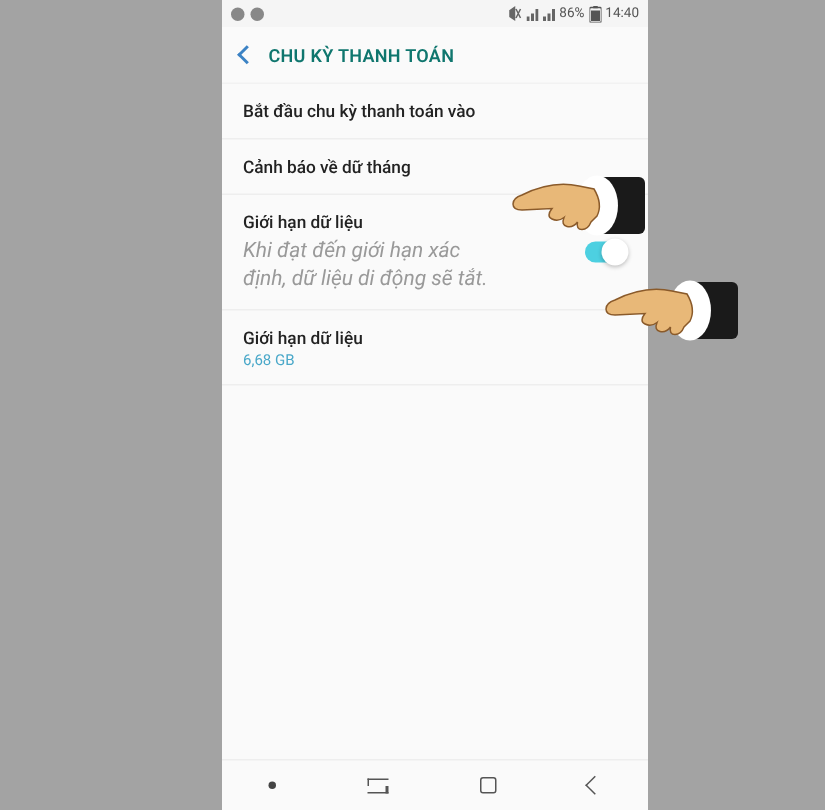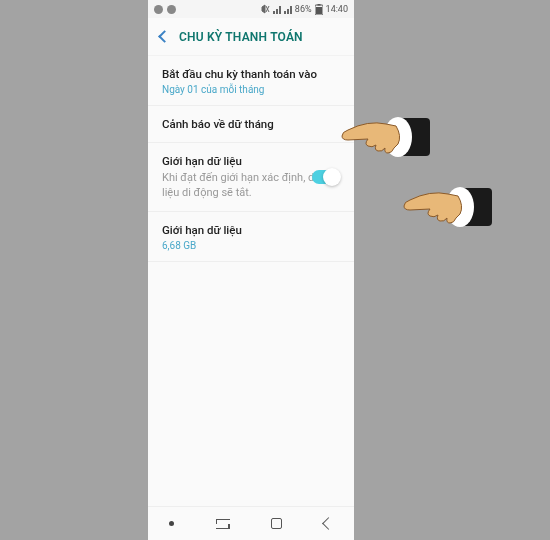--- a/index.html
+++ b/index.html
@@ -8,21 +8,21 @@
     width: 550px;
     height: 540px;
     position: relative;
     font-family: -apple-system, Roboto, Arial, sans-serif;
     overflow: hidden;
   }
   .phone {
     position: absolute;
     left: 148px;
     top: 0;
-    width: 206px;
+    width: 284px;
     height: 540px;
     background: #fafafa;
     display: flex;
     flex-direction: column;
   }
   .statusbar {
     height: 18px;
     background: #f5f5f5;
     display: flex;
     align-items: center;
@@ -66,25 +66,26 @@
     color: #222;
     font-weight: 500;
     line-height: 1.4;
   }
   .item-sub {
     font-size: 10px;
     color: #4aa8c9;
     margin-top: 2px;
   }
   .item-desc {
-    font-size: 11px;
+    font-size: 14px;
     color: #999;
     margin-top: 2px;
     line-height: 1.35;
     max-width: 170px;
+    font-style: italic;
   }
   .toggle {
     position: absolute;
     right: 14px;
     top: 50%;
     transform: translateY(-50%);
     width: 28px;
     height: 14px;
     background: #4dd0e1;
     border-radius: 8px;
@@ -164,21 +165,20 @@
 
   <div class="header">
     <div class="back-chevron"></div>
     <div class="header-title">CHU KỲ THANH TOÁN</div>
   </div>
 
   <div class="content">
 
     <div class="item">
       <div class="item-title">Bắt đầu chu kỳ thanh toán vào</div>
-      <div class="item-sub">Ngày 01 của mỗi tháng</div>
     </div>
 
     <div class="item">
       <div class="item-title">Cảnh báo về dữ tháng</div>
     </div>
 
     <div class="item">
       <div class="item-title">Giới hạn dữ liệu</div>
       <div class="item-desc">Khi đạt đến giới hạn xác định, dữ liệu di động sẽ tắt.</div>
       <div class="toggle">

